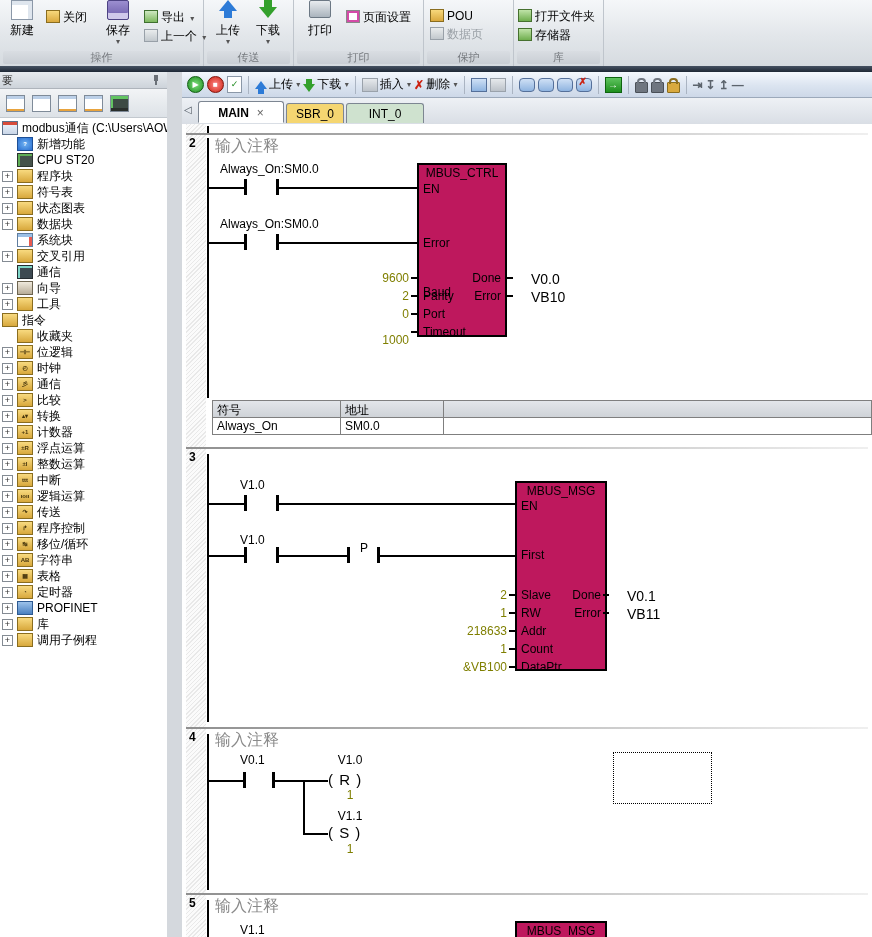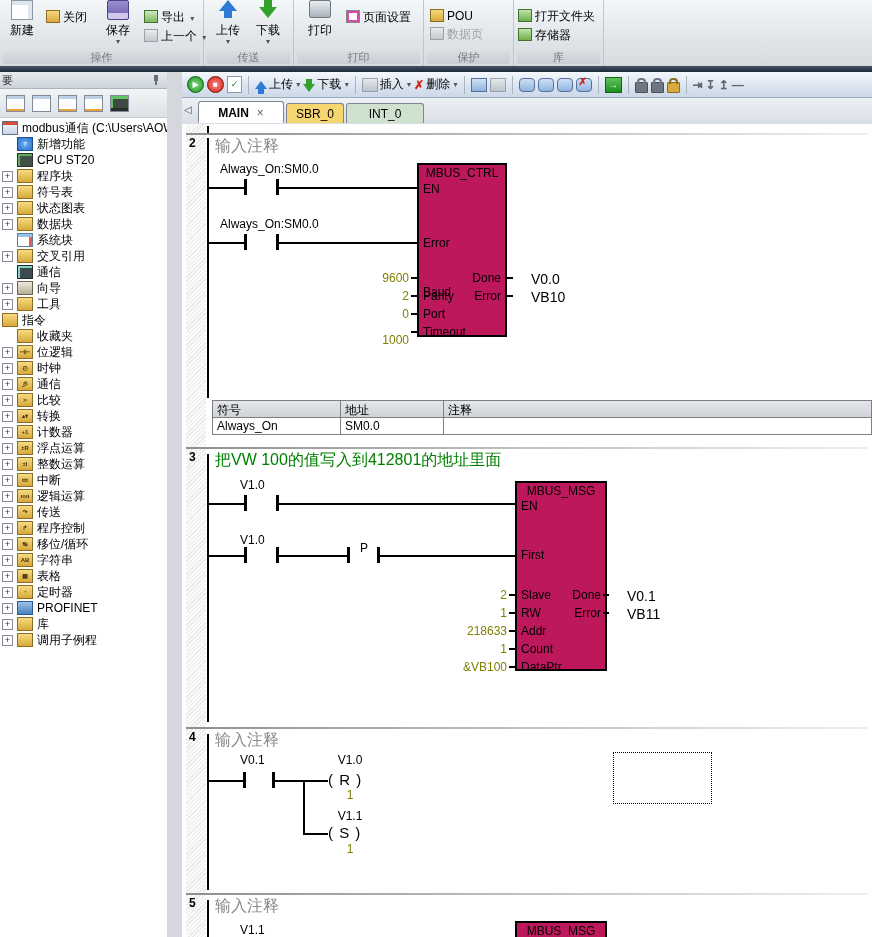--- a/index.html
+++ b/index.html
@@ -527,31 +527,29 @@
       <div class="hline" style="left:229px;top:207px;width:6px"></div>
       <div class="hline" style="left:325px;top:153px;width:6px"></div>
       <div class="hline" style="left:325px;top:171px;width:6px"></div>
       <div class="oval" style="left:333px;top:147px">V0.0</div>
       <div class="oval" style="left:333px;top:165px">VB10</div>
 
       <div id="symtab">
         <div class="hrow">
           <div class="c c1">符号</div>
           <div class="c c2">地址</div>
-          <div class="c c3">注释</div>
         </div>
         <div class="drow">
           <div class="c c1">Always_On</div>
           <div class="c c2">SM0.0</div>
         </div>
       </div>
 
       <div class="netsep" style="top:323px"></div>
       <div class="netnum" style="top:326px">3</div>
-      <div class="ncomment greencm" style="top:326px">把VW 100的值写入到412801的地址里面</div>
       <div class="vline" style="left:25px;top:330px;height:268px"></div>
 
       <div class="lbl" style="left:58px;top:354px">V1.0</div>
       <div class="hline" style="left:27px;top:379px;width:35px"></div>
       <div class="cbar" style="left:62px;top:371px"></div>
       <div class="cbar" style="left:94px;top:371px"></div>
       <div class="hline" style="left:97px;top:379px;width:236px"></div>
 
       <div class="lbl" style="left:58px;top:409px">V1.0</div>
       <div class="hline" style="left:27px;top:431px;width:35px"></div>

